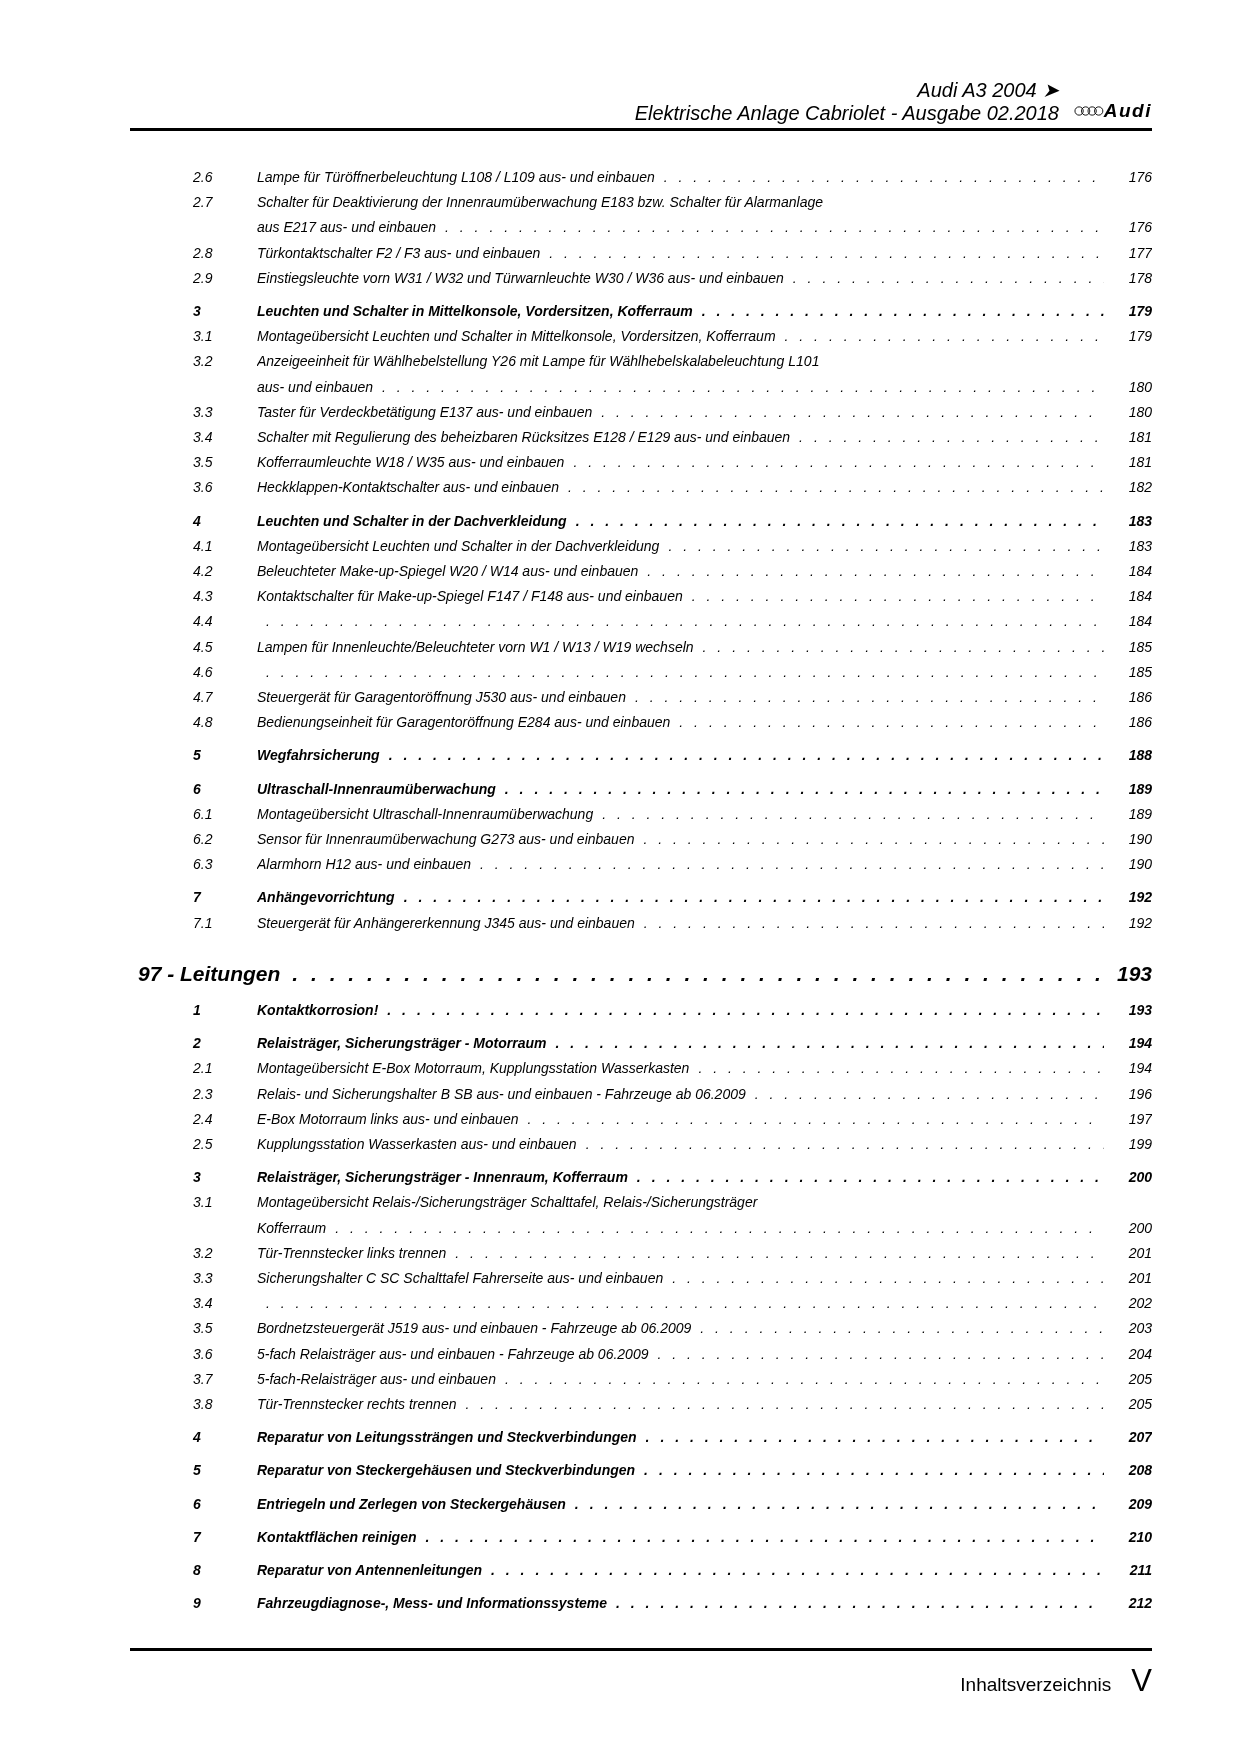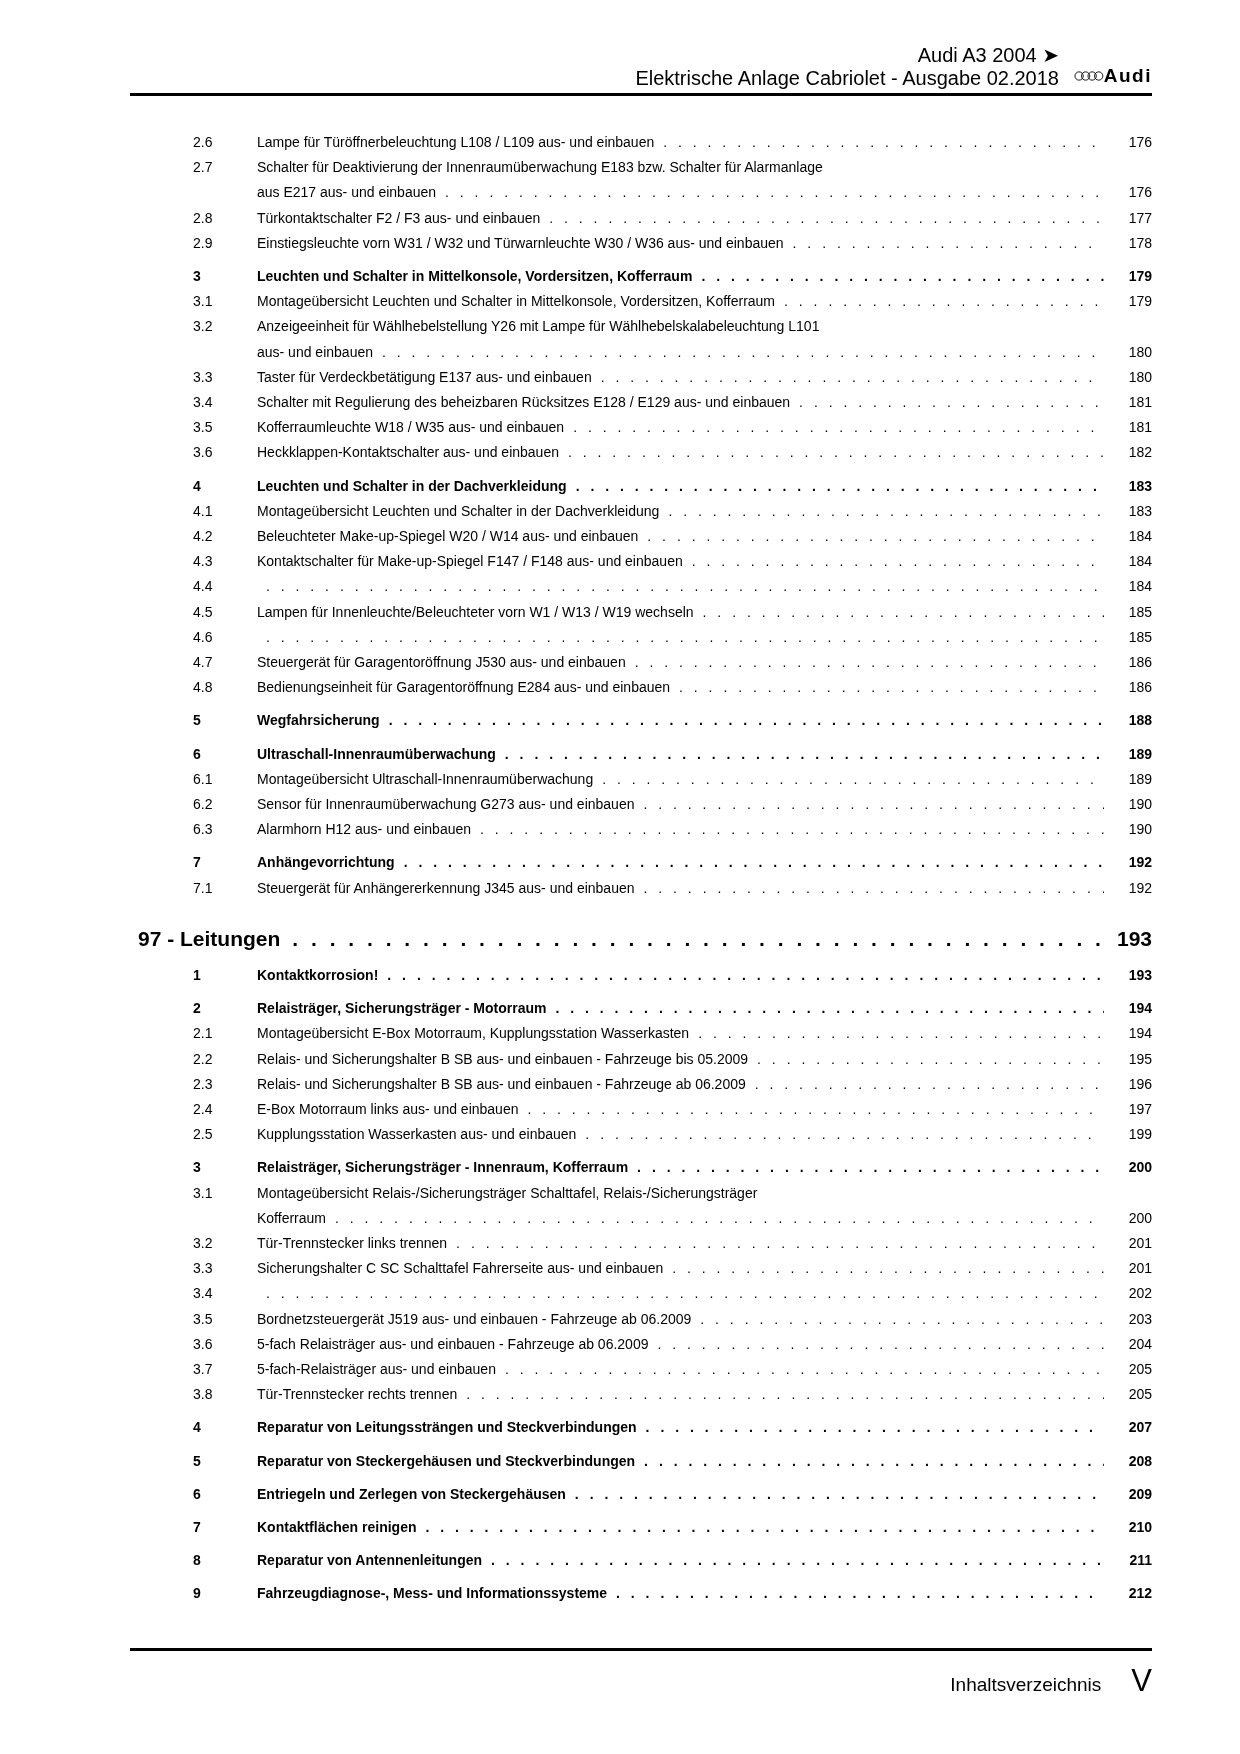--- a/index.html
+++ b/index.html
@@ -4,21 +4,22 @@
 <style>
   html, body { margin: 0; padding: 0; }
   body {
     width: 1240px; height: 1754px;
     background: #ffffff; color: #000000;
     font-family: "Liberation Sans", sans-serif;
     position: relative; overflow: hidden;
   }
   .page-inner {
     box-sizing: border-box;
-    padding: 44px 88px 0 130px;
+    padding: 79px 88px 0 130px;
+    font-style: italic;
   }
   
   .header {
     display: flex; justify-content: flex-end; align-items: flex-end;
     gap: 15px;
   }
   .header-text {
     text-align: right;
     font-size: 20px; line-height: 23px;
   }
@@ -63,21 +64,21 @@
   }
   .row.chapter .body { padding-left: 8px; }
   .row.chapter .dots { margin-left: 12px; }
   
   .footer {
     position: absolute; left: 130px; right: 88px; top: 1645px;
   }
   .footer .rule { border-top-width: 3px; }
   .footer-text {
     display: flex; justify-content: flex-end; align-items: baseline;
-    gap: 30px; margin-top: 14px;
+    gap: 20px; margin-top: 14px;
   }
   .footer-label { font-size: 19px; }
   .footer-roman { font-size: 31px; line-height: 31px; }
 </style>
 </head>
 <body>
 
 <div class="page-inner">
 
   <div class="header">
@@ -402,30 +403,20 @@
         <span class="num">2.1</span>
         <span class="body">
           <div class="line last">
             <span class="t">Montageübersicht E-Box Motorraum, Kupplungsstation Wasserkasten</span>
             <span class="dots"></span>
             <span class="page">194</span>
           </div>
         </span>
       </div>
       <div class="row">
-        <span class="num">2.2</span>
-        <span class="body">
-          <div class="line last">
-            <span class="t">Relais- und Sicherungshalter B SB aus- und einbauen - Fahrzeuge bis 05.2009</span>
-            <span class="dots"></span>
-            <span class="page">195</span>
-          </div>
-        </span>
-      </div>
-      <div class="row">
         <span class="num">2.3</span>
         <span class="body">
           <div class="line last">
             <span class="t">Relais- und Sicherungshalter B SB aus- und einbauen - Fahrzeuge ab 06.2009</span>
             <span class="dots"></span>
             <span class="page">196</span>
           </div>
         </span>
       </div>
       <div class="row">

